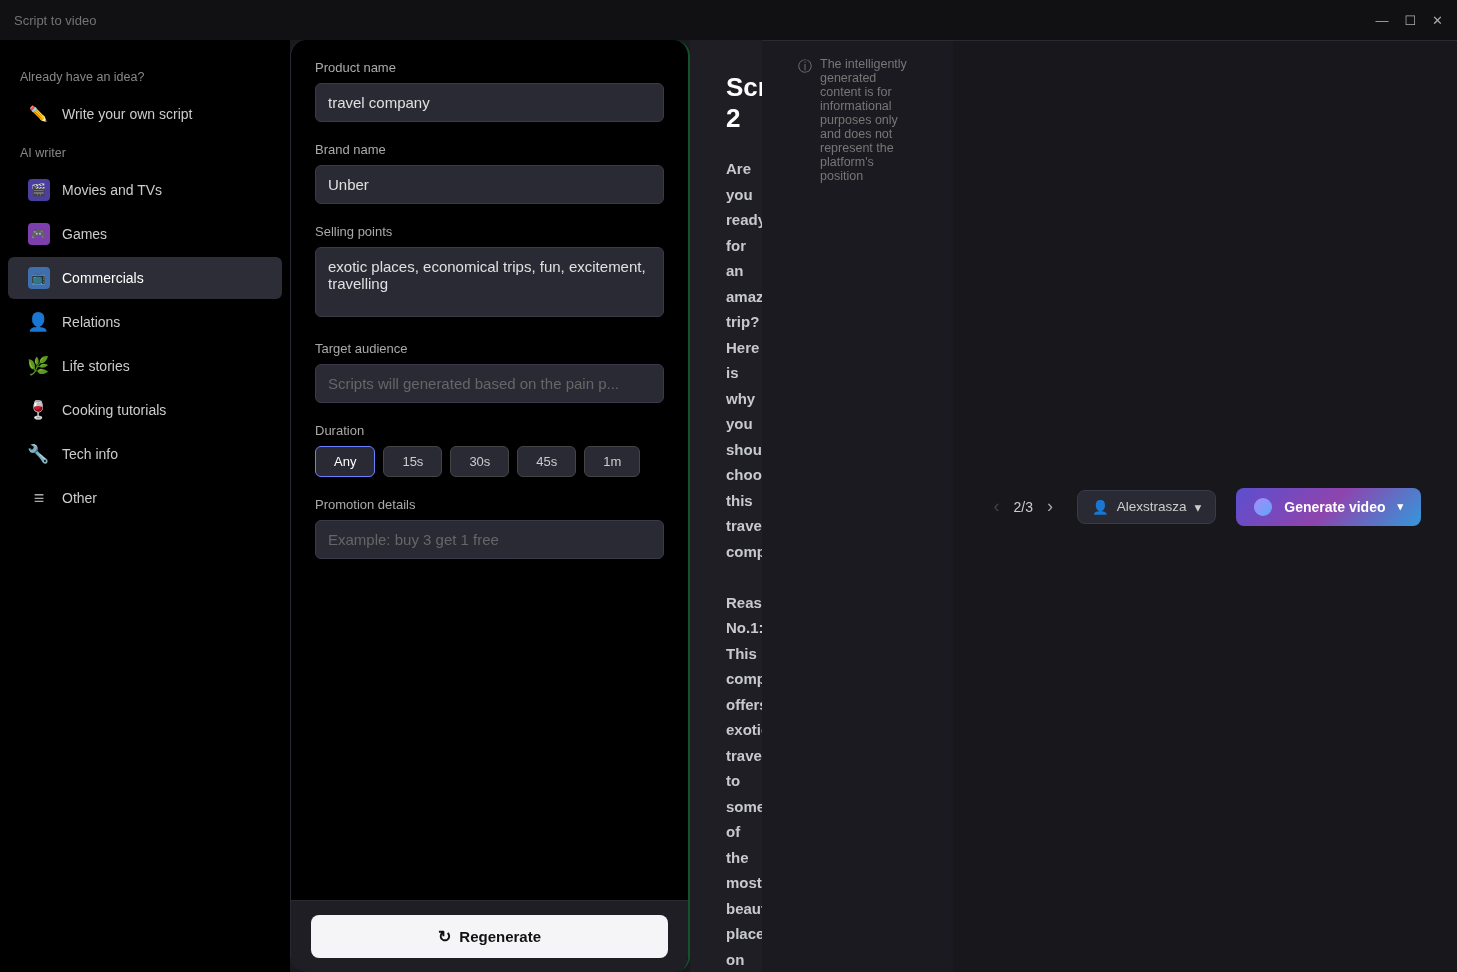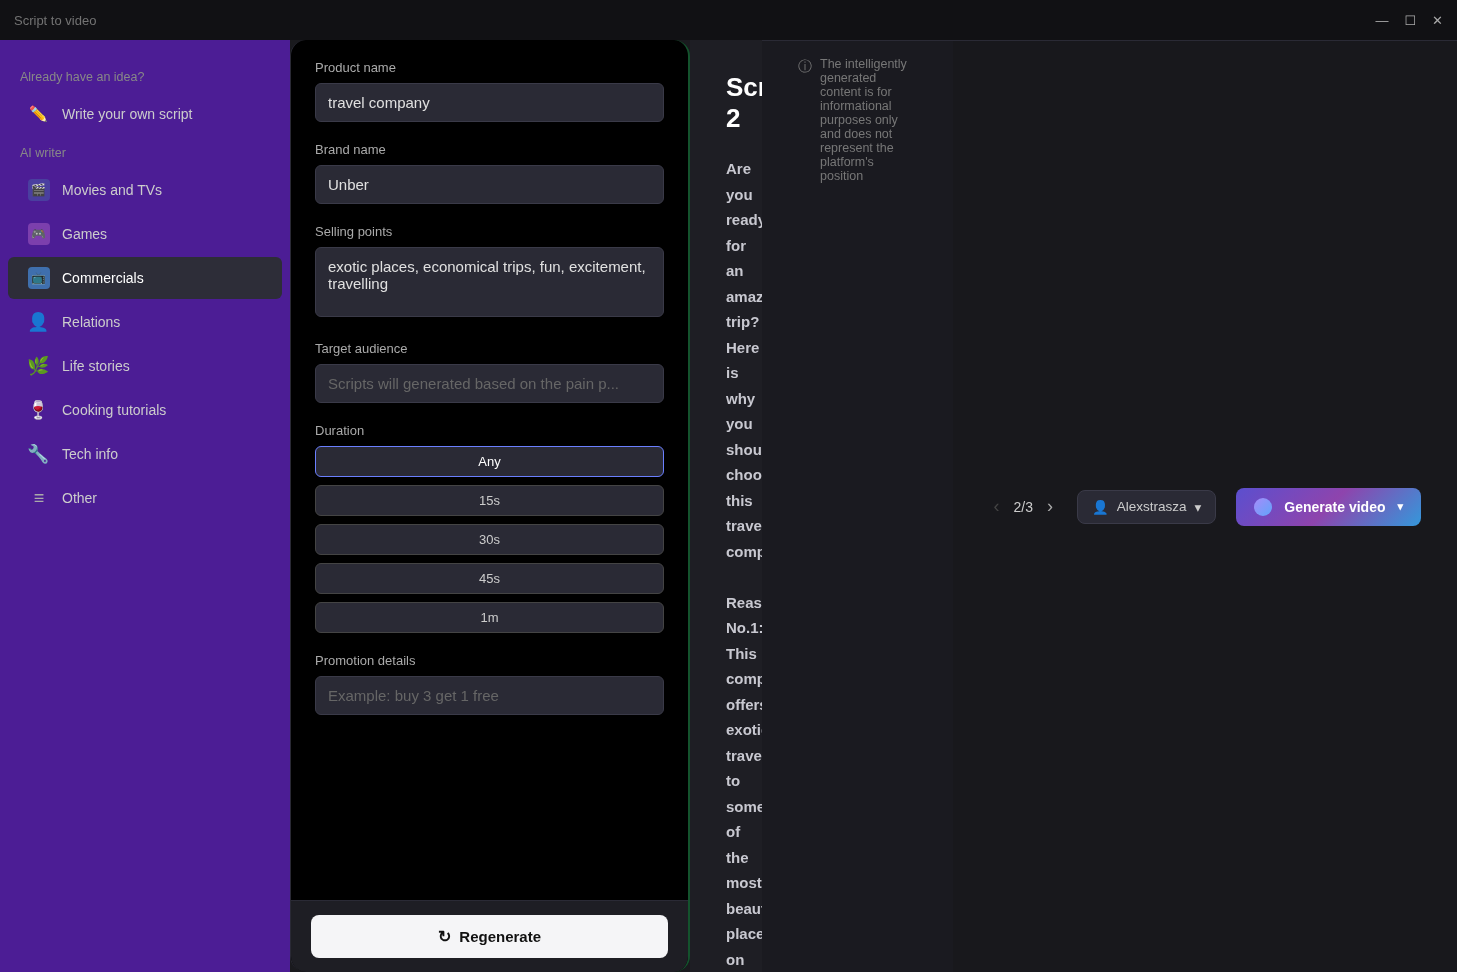--- a/index.html
+++ b/index.html
@@ -43,21 +43,21 @@
     
     .main-layout {
       display: flex;
       flex: 1;
       overflow: hidden;
     }
 
     
     .sidebar {
       width: 290px;
-      background: #4c1d95;
+      background: #000000;
       padding: 20px 0;
       flex-shrink: 0;
       display: flex;
       flex-direction: column;
       overflow-y: auto;
     }
     .sidebar-section-label {
       font-size: 12.5px;
       color: #888;
       padding: 10px 20px 8px 20px;
@@ -138,21 +138,20 @@
     }
     .form-input::placeholder { color: #666; }
 
     textarea.form-input { min-height: 70px; }
 
     .duration-group {
       display: flex;
       flex-wrap: wrap;
       gap: 8px;
       margin-top: 0;
-      flex-direction: column;
     }
     .duration-btn {
       padding: 7px 18px;
       border-radius: 6px;
       border: 1px solid #444;
       background: #2a2a35;
       color: #ccc;
       font-size: 13px;
       cursor: pointer;
       transition: all 0.15s;

